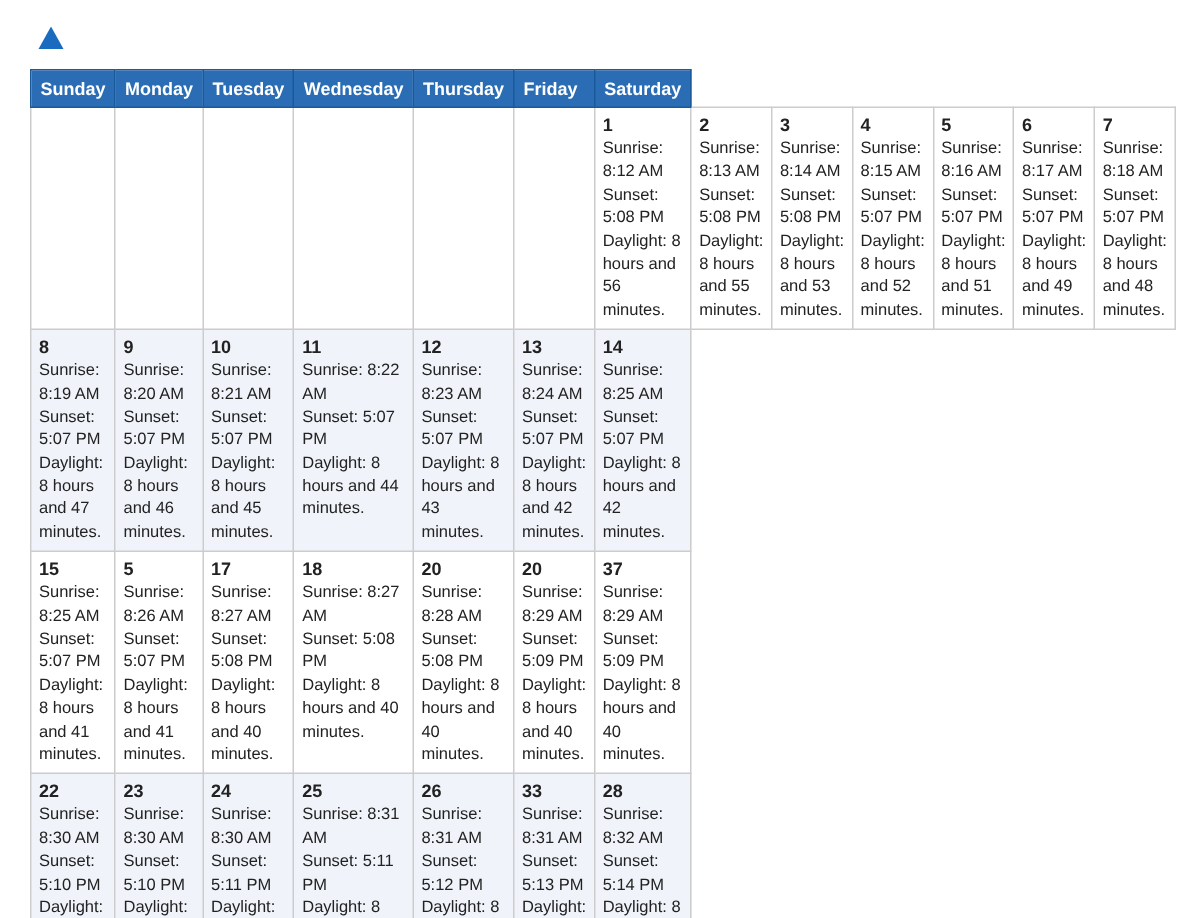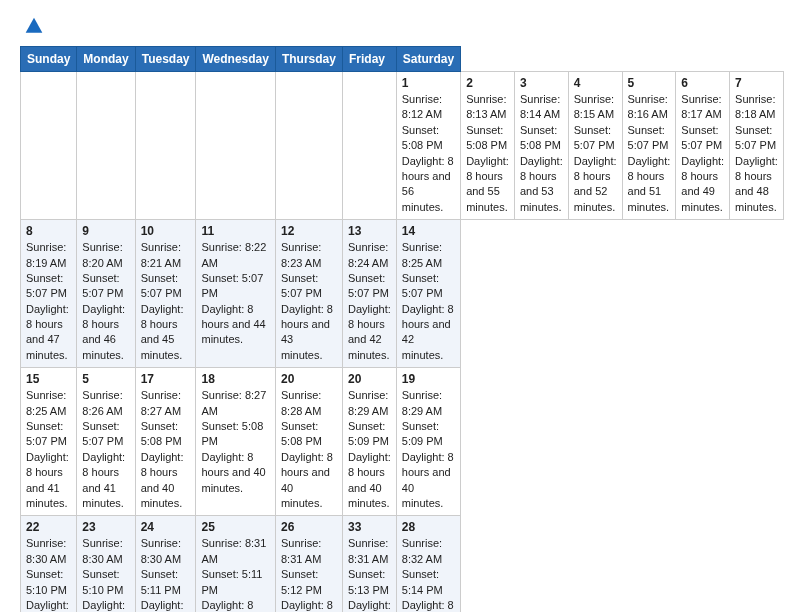--- a/index.html
+++ b/index.html
@@ -230,21 +230,21 @@
             </td>
             <td>
               <span class="day-num">20</span>
               <div class="day-info">Sunrise: 8:28 AM<br>Sunset: 5:08 PM<br>Daylight: 8 hours and 40 minutes.</div>
             </td>
             <td>
               <span class="day-num">20</span>
               <div class="day-info">Sunrise: 8:29 AM<br>Sunset: 5:09 PM<br>Daylight: 8 hours and 40 minutes.</div>
             </td>
             <td>
-              <span class="day-num">19</span>
+              <span class="day-num">37</span>
               <div class="day-info">Sunrise: 8:29 AM<br>Sunset: 5:09 PM<br>Daylight: 8 hours and 40 minutes.</div>
             </td>
           </tr>
           <tr>
             <td>
               <span class="day-num">22</span>
               <div class="day-info">Sunrise: 8:30 AM<br>Sunset: 5:10 PM<br>Daylight: 8 hours and 40 minutes.</div>
             </td>
             <td>
               <span class="day-num">23</span>

